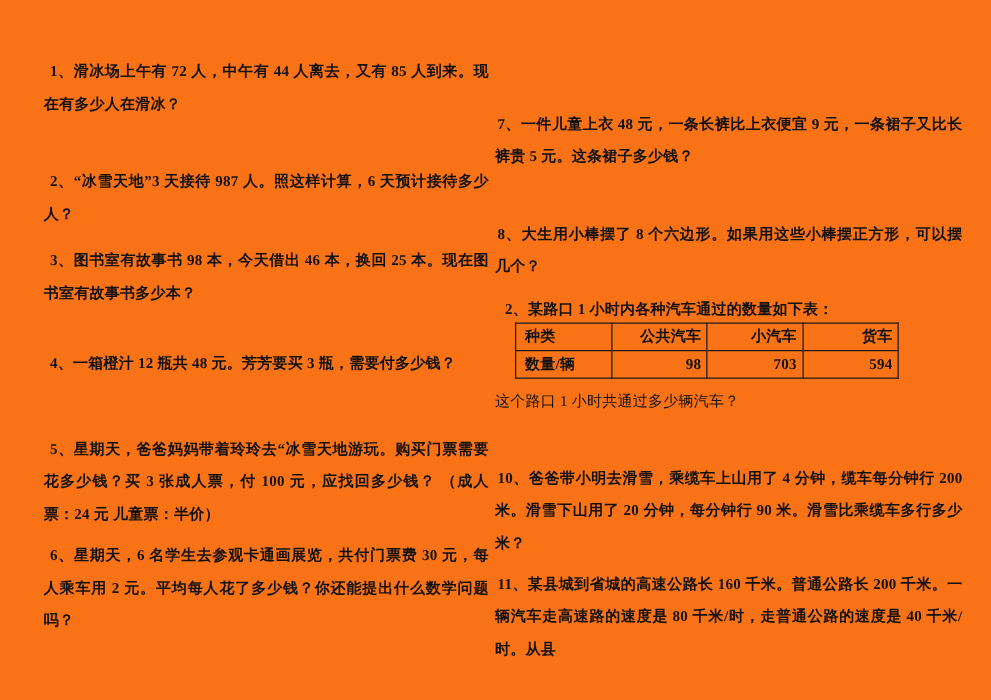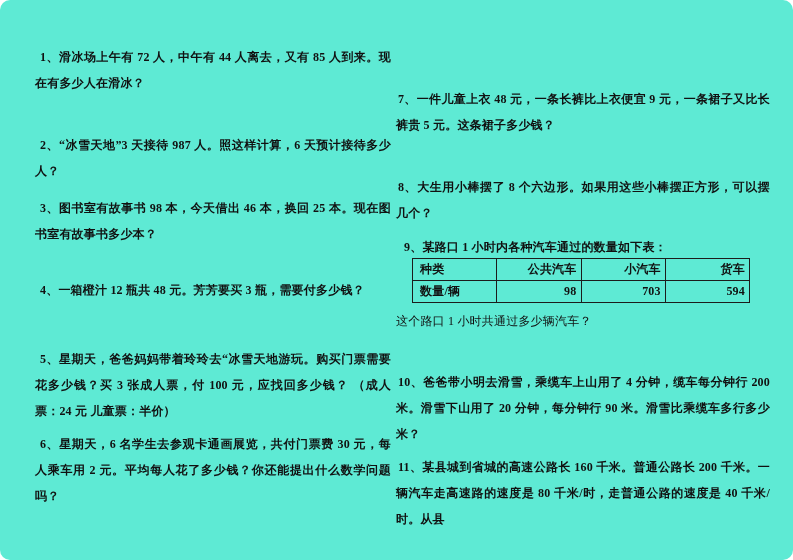--- a/index.html
+++ b/index.html
@@ -4,25 +4,24 @@
 <style>
   html, body {
     margin: 0;
     padding: 0;
     background: #ffffff;
   }
   .page {
     position: relative;
     width: 793px;
     height: 560px;
-    background: #5eead4;
+    background: #f97316;
     font-family: "Liberation Serif", serif;
     color: #111111;
     overflow: hidden;
-    border-radius: 10px;
   }
   .prob {
     position: absolute;
     margin: 0;
     font-size: 12px;
     line-height: 26px;
     font-weight: bold;
     text-align: justify;
     letter-spacing: 0.2px;
   }
@@ -48,21 +47,21 @@
     font-size: 12px;
     line-height: 22px;
     font-weight: bold;
     text-indent: 8px;
     letter-spacing: 0.2px;
   }
   .traffic-table {
     border-collapse: collapse;
     margin-left: 16px;
     margin-top: 0;
-    width: 338px;
+    width: 307px;
     table-layout: fixed;
   }
   .traffic-table td {
     border: 1px solid #1c1c1c;
     height: 21px;
     font-size: 12px;
     font-weight: bold;
     text-align: right;
     padding: 0 4px;
     letter-spacing: 0.2px;
@@ -85,21 +84,21 @@
   <p class="prob left-col p2">2、“冰雪天地”3 天接待 987 人。照这样计算，6 天预计接待多少人？</p>
   <p class="prob left-col p3">3、图书室有故事书 98 本，今天借出 46 本，换回 25 本。现在图书室有故事书多少本？</p>
   <p class="prob left-col p4">4、一箱橙汁 12 瓶共 48 元。芳芳要买 3 瓶，需要付多少钱？</p>
   <p class="prob left-col p5">5、星期天，爸爸妈妈带着玲玲去“冰雪天地游玩。购买门票需要花多少钱？买 3 张成人票，付 100 元，应找回多少钱？ （成人票：24 元 儿童票：半价）</p>
   <p class="prob left-col p6">6、星期天，6 名学生去参观卡通画展览，共付门票费 30 元，每人乘车用 2 元。平均每人花了多少钱？你还能提出什么数学问题吗？</p>
 
   <p class="prob right-col p7">7、一件儿童上衣 48 元，一条长裤比上衣便宜 9 元，一条裙子又比长裤贵 5 元。这条裙子多少钱？</p>
   <p class="prob right-col p8">8、大生用小棒摆了 8 个六边形。如果用这些小棒摆正方形，可以摆几个？</p>
 
   <div class="p9-block p9">
-    <p class="p9-intro">9、某路口 1 小时内各种汽车通过的数量如下表：</p>
+    <p class="p9-intro">2、某路口 1 小时内各种汽车通过的数量如下表：</p>
     <table class="traffic-table">
       <tbody>
         <tr>
           <td class="label-cell">种类</td>
           <td>公共汽车</td>
           <td>小汽车</td>
           <td>货车</td>
         </tr>
         <tr>
           <td class="label-cell">数量/辆</td>

